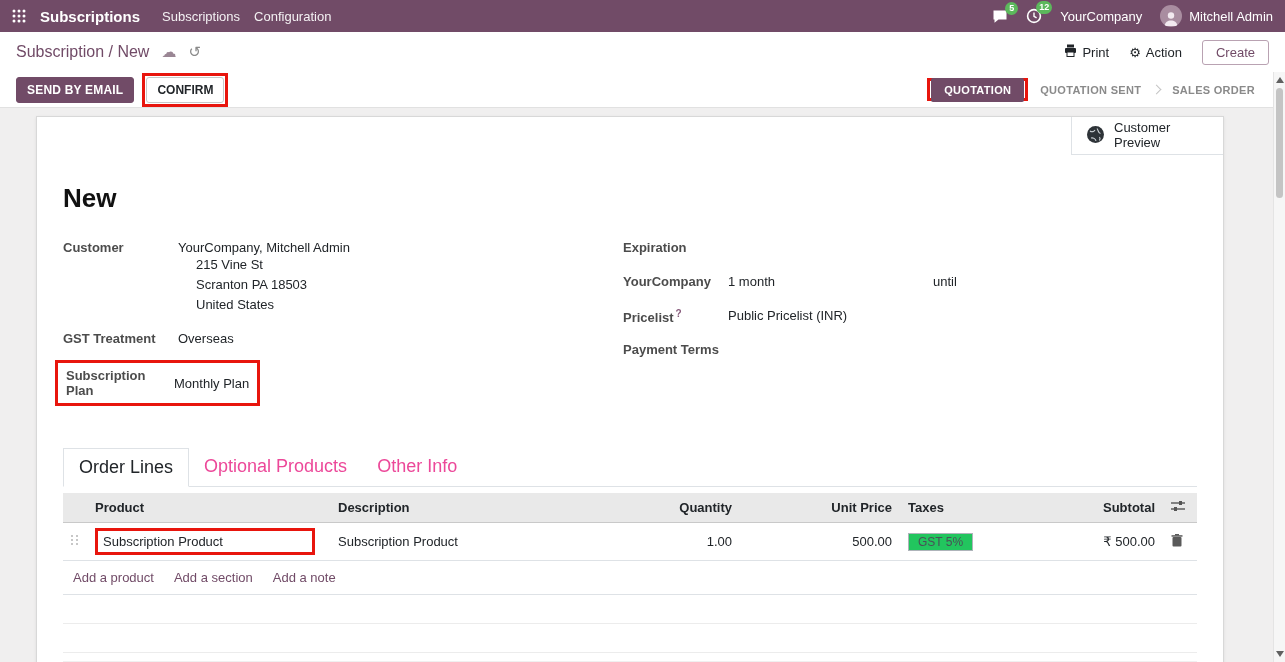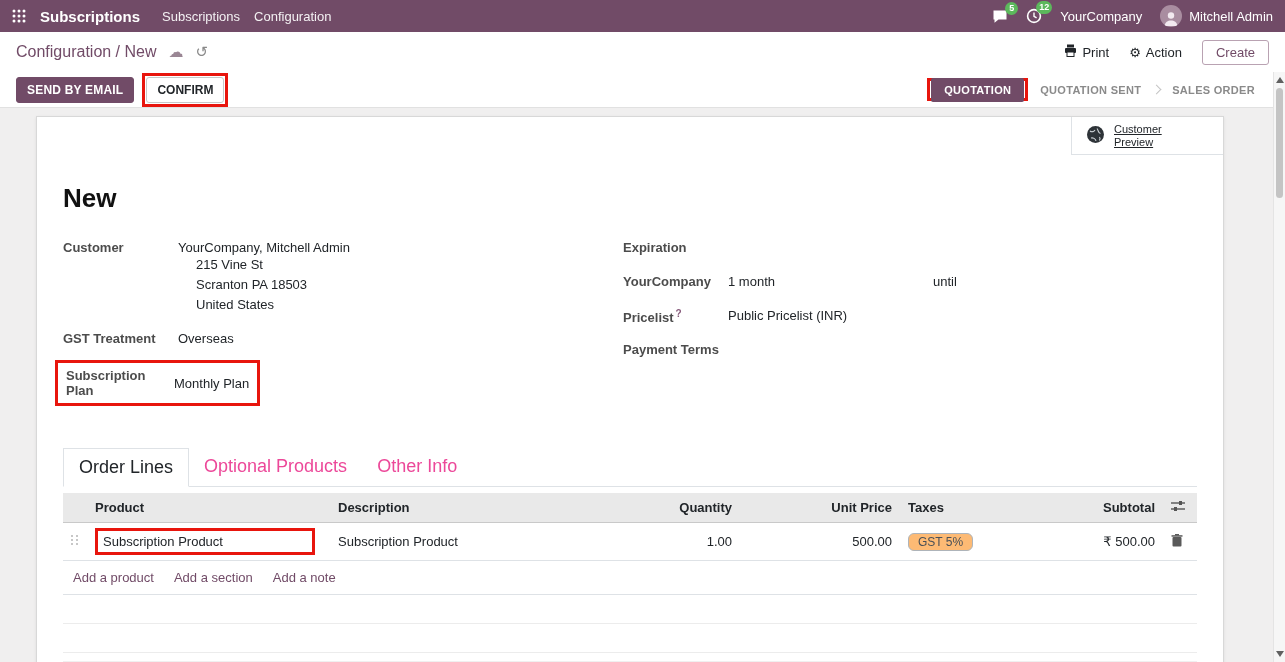--- a/index.html
+++ b/index.html
@@ -51,21 +51,21 @@
   .step.active { background:#714B67; color:#fff; padding:6px 13px; border-radius:2px; }
   .step-sep { width:7px; height:7px; border-top:1px solid #c4c4c4; border-right:1px solid #c4c4c4;
               transform:rotate(45deg); }
   
   .content { position:absolute; top:108px; left:0; right:0; bottom:0; background:#f0efef; overflow:hidden; }
   .sheet { width:1188px; margin:8px 0 0 36px; background:#fff; border:1px solid #d8d8d8;
            box-shadow:0 1px 3px rgba(0,0,0,.08); min-height:600px; }
   .sheet-top { display:flex; justify-content:flex-end; height:38px; }
   .preview-box { display:flex; align-items:center; gap:9px; padding:0 14px; width:152px;
                  border-left:1px solid #dee2e6; border-bottom:1px solid #dee2e6; cursor:pointer; }
-  .preview-label { line-height:1.15; width:70px; font-size:11px;text-decoration:underline; }
+  .preview-label { line-height:1.15; width:70px; font-size:13px; }
   .sheet-body { padding:6px 26px 20px; }
   .record-title { font-size:26px; font-weight:bold; color:#111; margin:22px 0 26px; }
   .fields { display:flex; }
   .col-l { width:560px; }
   .col-r { flex:1; }
   .frow { display:flex; align-items:flex-start; margin-bottom:12px; font-size:13px; }
   .flabel { width:115px; min-width:115px; font-weight:bold; color:#4c4c4c; }
   .flabel-r { width:105px; min-width:105px; font-weight:bold; color:#4c4c4c; }
   .fvalue { color:#212529; }
   .addr { margin-left:18px; line-height:1.55; }
@@ -81,22 +81,22 @@
   .tab.active { background:#fff; color:#212529; border:1px solid #dee2e6; border-bottom:1px solid #fff;
                 margin-bottom:-1px; }
   .tab.inactive { color:#ec4899; }
   
   table.ol { width:100%; border-collapse:collapse; font-size:13px; margin-top:6px; }
   table.ol th { background:#e9e9e9; border-bottom:1px solid #c9c9c9; padding:7px 8px;
                 font-weight:bold; color:#212529; text-align:left; }
   table.ol th.num, table.ol td.num { text-align:right; }
   table.ol td { padding:5px 8px; border-bottom:1px solid #dee2e6; vertical-align:middle; }
   .prod-hl { border:3px solid #e8150d; display:inline-block; padding:3px 7px 3px 5px; min-width:220px; }
-  .tax-pill { display:inline-block; border:1px solid #aeb4ba; border-radius:6px; padding:1px 9px;
-              font-size:12px; color:#495057; background:#fdba74; }
+  .tax-pill { display:inline-block; border:1px solid #aeb4ba; border-radius:0; padding:1px 9px;
+              font-size:12px; color:#495057; background:#22c55e; }
   .drag-dots { display:inline-block; width:8px; height:11px; position:relative; cursor:grab; }
   .drag-dots i { position:absolute; width:2px; height:2px; background:#b5b5b5; border-radius:50%; }
   .trash-btn { cursor:pointer; display:inline-flex; }
   .cols-btn { cursor:pointer; display:inline-flex; }
   .add-links { display:flex; gap:20px; padding:9px 10px; border-bottom:1px solid #dee2e6; font-size:13px; }
   .add-link { color:#714B67; cursor:pointer; }
   .empty-line { height:29px; border-bottom:1px solid #ececec; }
   
   .sheet-footer { display:flex; margin-top:8px; border-top:1px solid #f0f0f0; padding-top:10px; }
   
@@ -154,21 +154,21 @@
           <path d="M2.5 17c.6-4 3.3-5.6 6.5-5.6s5.9 1.6 6.5 5.6z" fill="#f2e9ef"></path>
         </svg>
       </span>
       <span>Mitchell Admin</span>
     </span>
   </div>
 </header>
 
 <div class="control-panel">
   <div class="cp-left">
-    <span class="breadcrumb">Configuration / New</span>
+    <span class="breadcrumb">Subscription / New</span>
     <span class="cloud-icon">☁</span>
     <span class="undo-icon">↺</span>
   </div>
   <div class="cp-right">
     <span class="cp-action">
       <span>
         <svg width="13" height="13" viewBox="0 0 13 13">
           <rect x="3" y="0.5" width="7" height="3" fill="#212529"></rect>
           <rect x="1" y="4" width="11" height="5" rx="1" fill="#212529"></rect>
           <rect x="3" y="8" width="7" height="4.5" fill="#fff" stroke="#212529"></rect>

